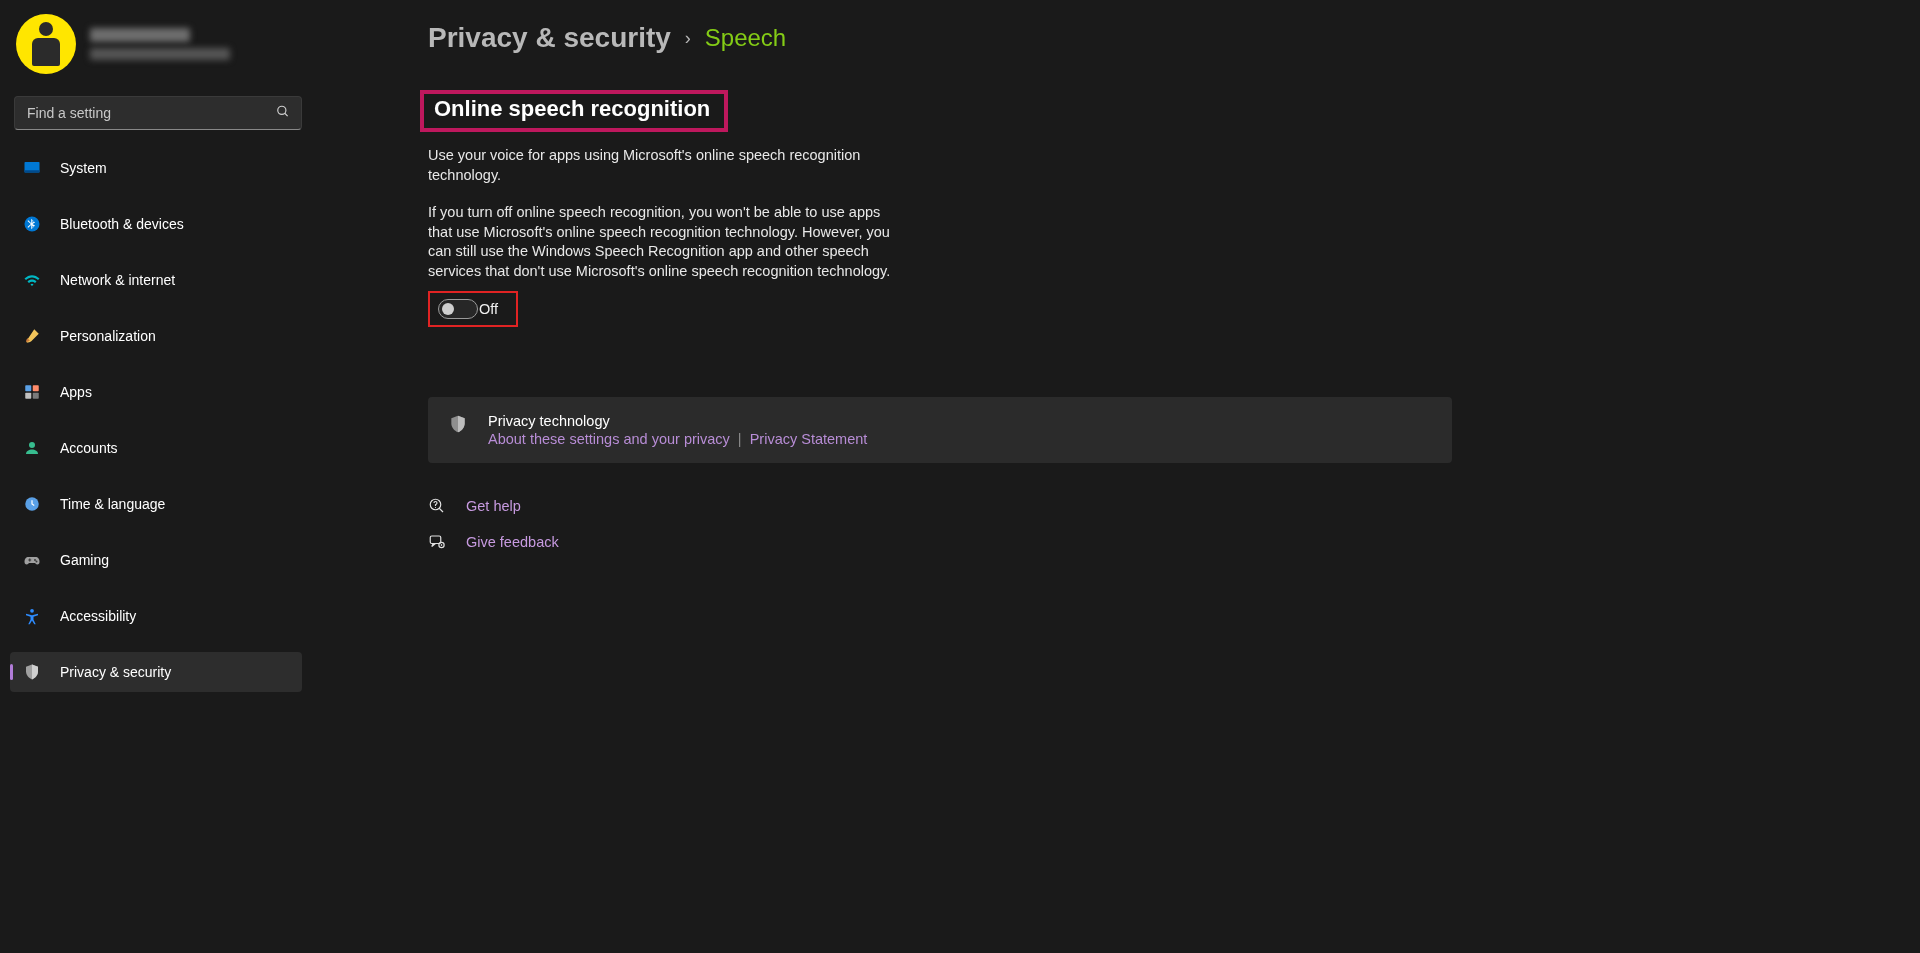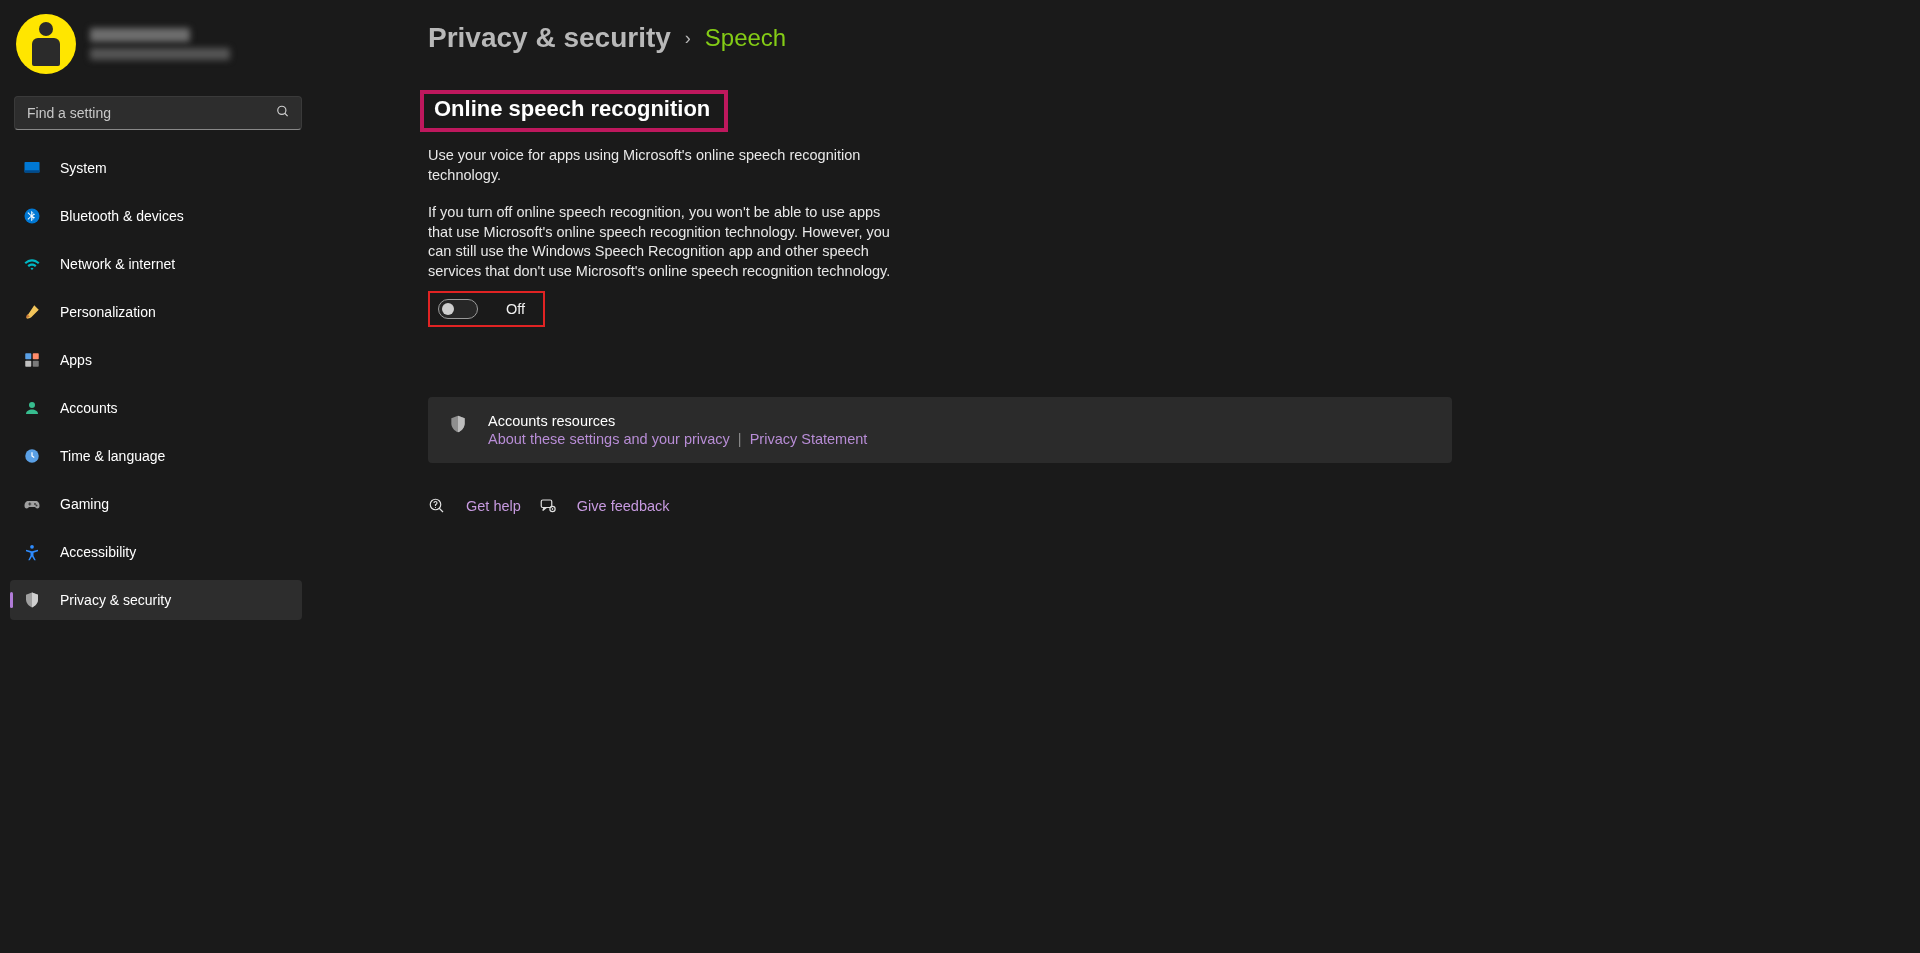--- a/index.html
+++ b/index.html
@@ -69,21 +69,21 @@
   font-size: 14px;
   outline: none;
 }
 .search input::placeholder { color: #c8c8c8; }
 .search-icon {
   position: absolute;
   right: 12px; top: 50%;
   transform: translateY(-50%);
   color: #cfcfcf;
 }
-.nav { display: flex; flex-direction: column; gap: 8px; padding-right: 8px; padding-top: 4px; text-align: right; }
+.nav { display: flex; flex-direction: column; gap: 16px; padding-right: 8px; padding-top: 4px; text-align: right; }
 .nav-item {
   display: flex;
   align-items: center;
   gap: 18px;
   padding: 9px 10px 9px 12px;
   border-radius: 4px;
   cursor: pointer;
   position: relative;
   height: 40px;
 }
@@ -137,21 +137,21 @@
   color: #e8e8e8;
   font-size: 14.5px;
   line-height: 1.35;
   max-width: 470px;
   margin-bottom: 8px;
 }
 .toggle-wrap {
   border: 2px solid #e02323;
   display: inline-flex;
   align-items: center;
-  gap: 28px;
+  gap: 1px;
   padding: 6px 18px 6px 8px;
   margin-top: 2px;
 }
 .toggle {
   width: 40px; height: 20px;
   border: 1px solid #9a9a9a;
   border-radius: 20px;
   background: #272727;
   position: relative;
   cursor: pointer;
@@ -172,21 +172,21 @@
   display: flex;
   align-items: flex-start;
   gap: 20px;
   max-width: 1024px;
 }
 .resources-title { font-size: 14.5px; color: #fff; margin-bottom: 2px; }
 .resources-links { font-size: 14.5px; }
 .link { color: #b88dd6; cursor: pointer; }
 .sep { color: #8a8a8a; padding: 0 4px; }
 
-.footer-links { margin-top: 34px; display: flex; flex-direction: row; gap: 18px; }
+.footer-links { margin-top: 34px; display: flex; flex-direction: column; gap: 18px; }
 .footer-link { display: flex; align-items: center; gap: 20px; cursor: pointer; }
 .footer-link-icon { width: 18px; color: #e0e0e0; display:flex; align-items:center; justify-content:center; }
 .footer-link span.text { color: #c79ae0; font-size: 14.5px; }
 
 
 .ic-system { fill:#0078d4; }
 .ic-blue { fill:#0078d4; }
 .ic-teal { fill:#00b7c3; }
 .ic-brush { fill:#f2c45a; }
 .ic-account { fill:#37bd8f; }
@@ -344,21 +344,21 @@
     </div>
 
     <div class="resources">
       <span>
         <svg viewBox="0 0 24 24" width="20" height="22">
             <path class="ic-shield-s" d="M12 2l8 3v6c0 5-3.5 9-8 11-4.5-2-8-6-8-11V5z"></path>
             <path fill="#bdbdbd" d="M12 2v20c4.5-2 8-6 8-11V5z"></path>
           </svg>
       </span>
       <div>
-        <div class="resources-title">Accounts resources</div>
+        <div class="resources-title">Privacy technology</div>
         <div class="resources-links">
           <span class="link">About these settings and your privacy</span>
           <span class="sep">|</span>
           <span class="link">Privacy Statement</span>
         </div>
       </div>
     </div>
 
     <div class="footer-links">
       <div class="footer-link">

